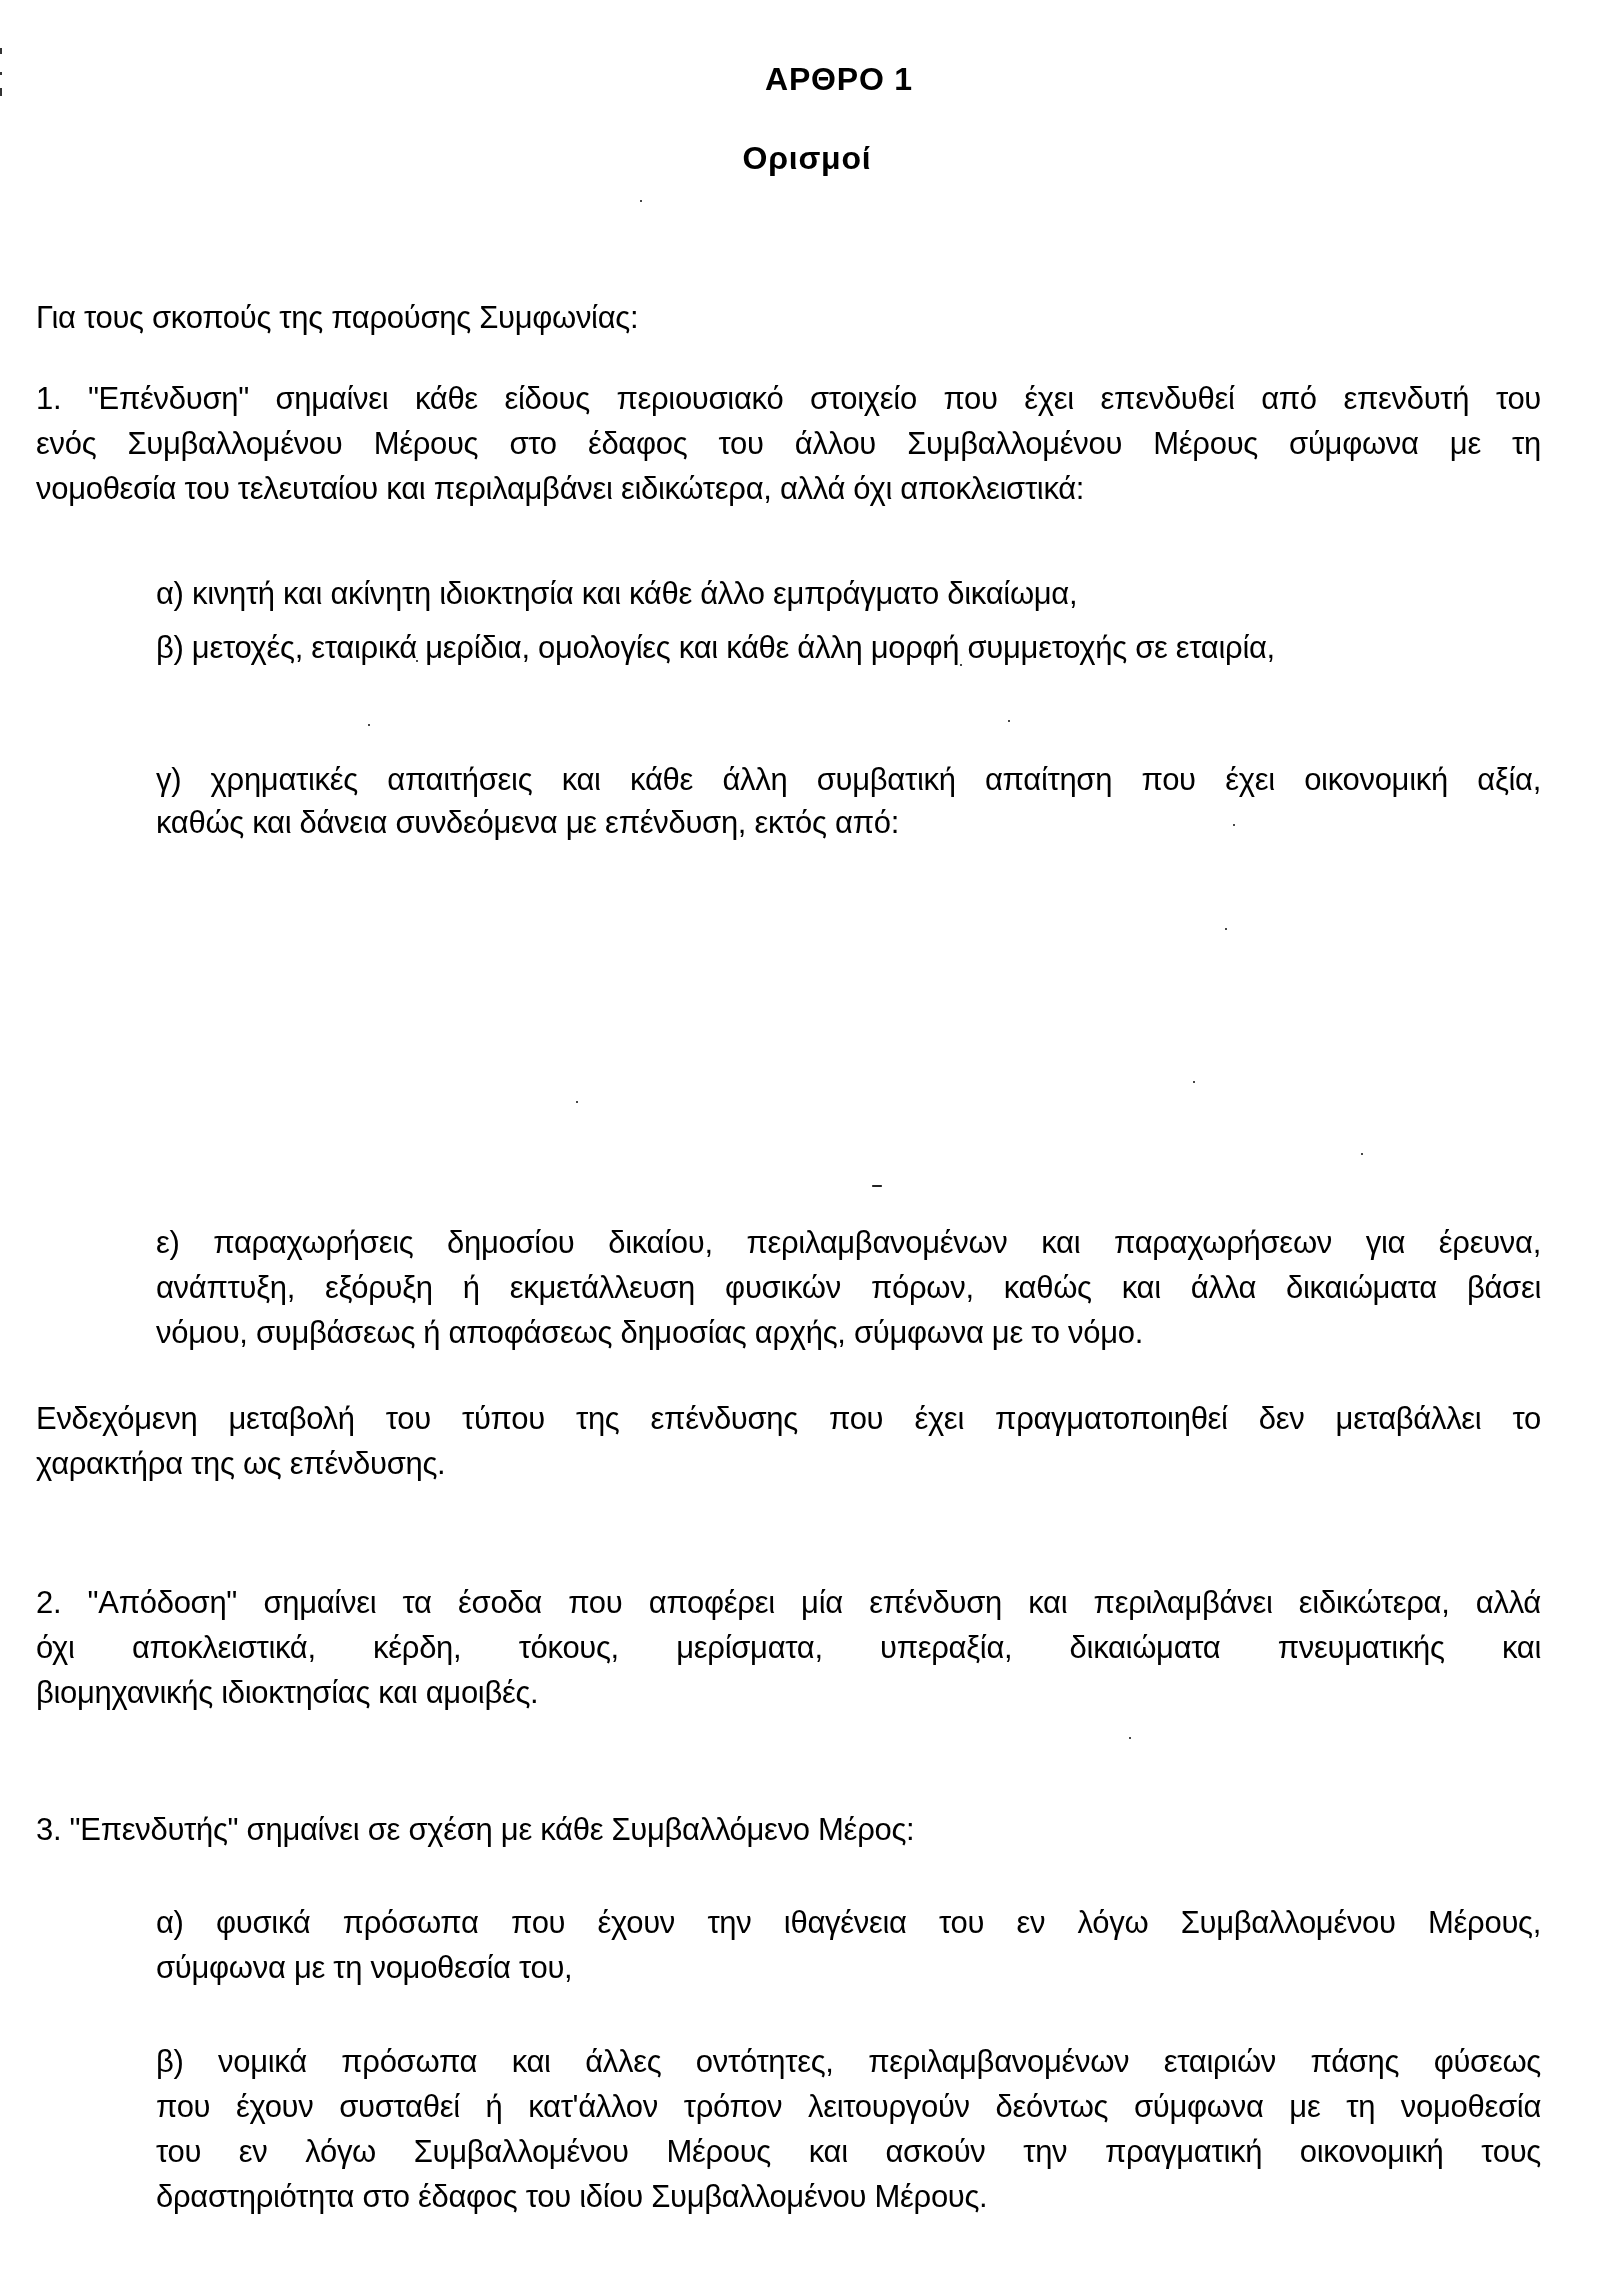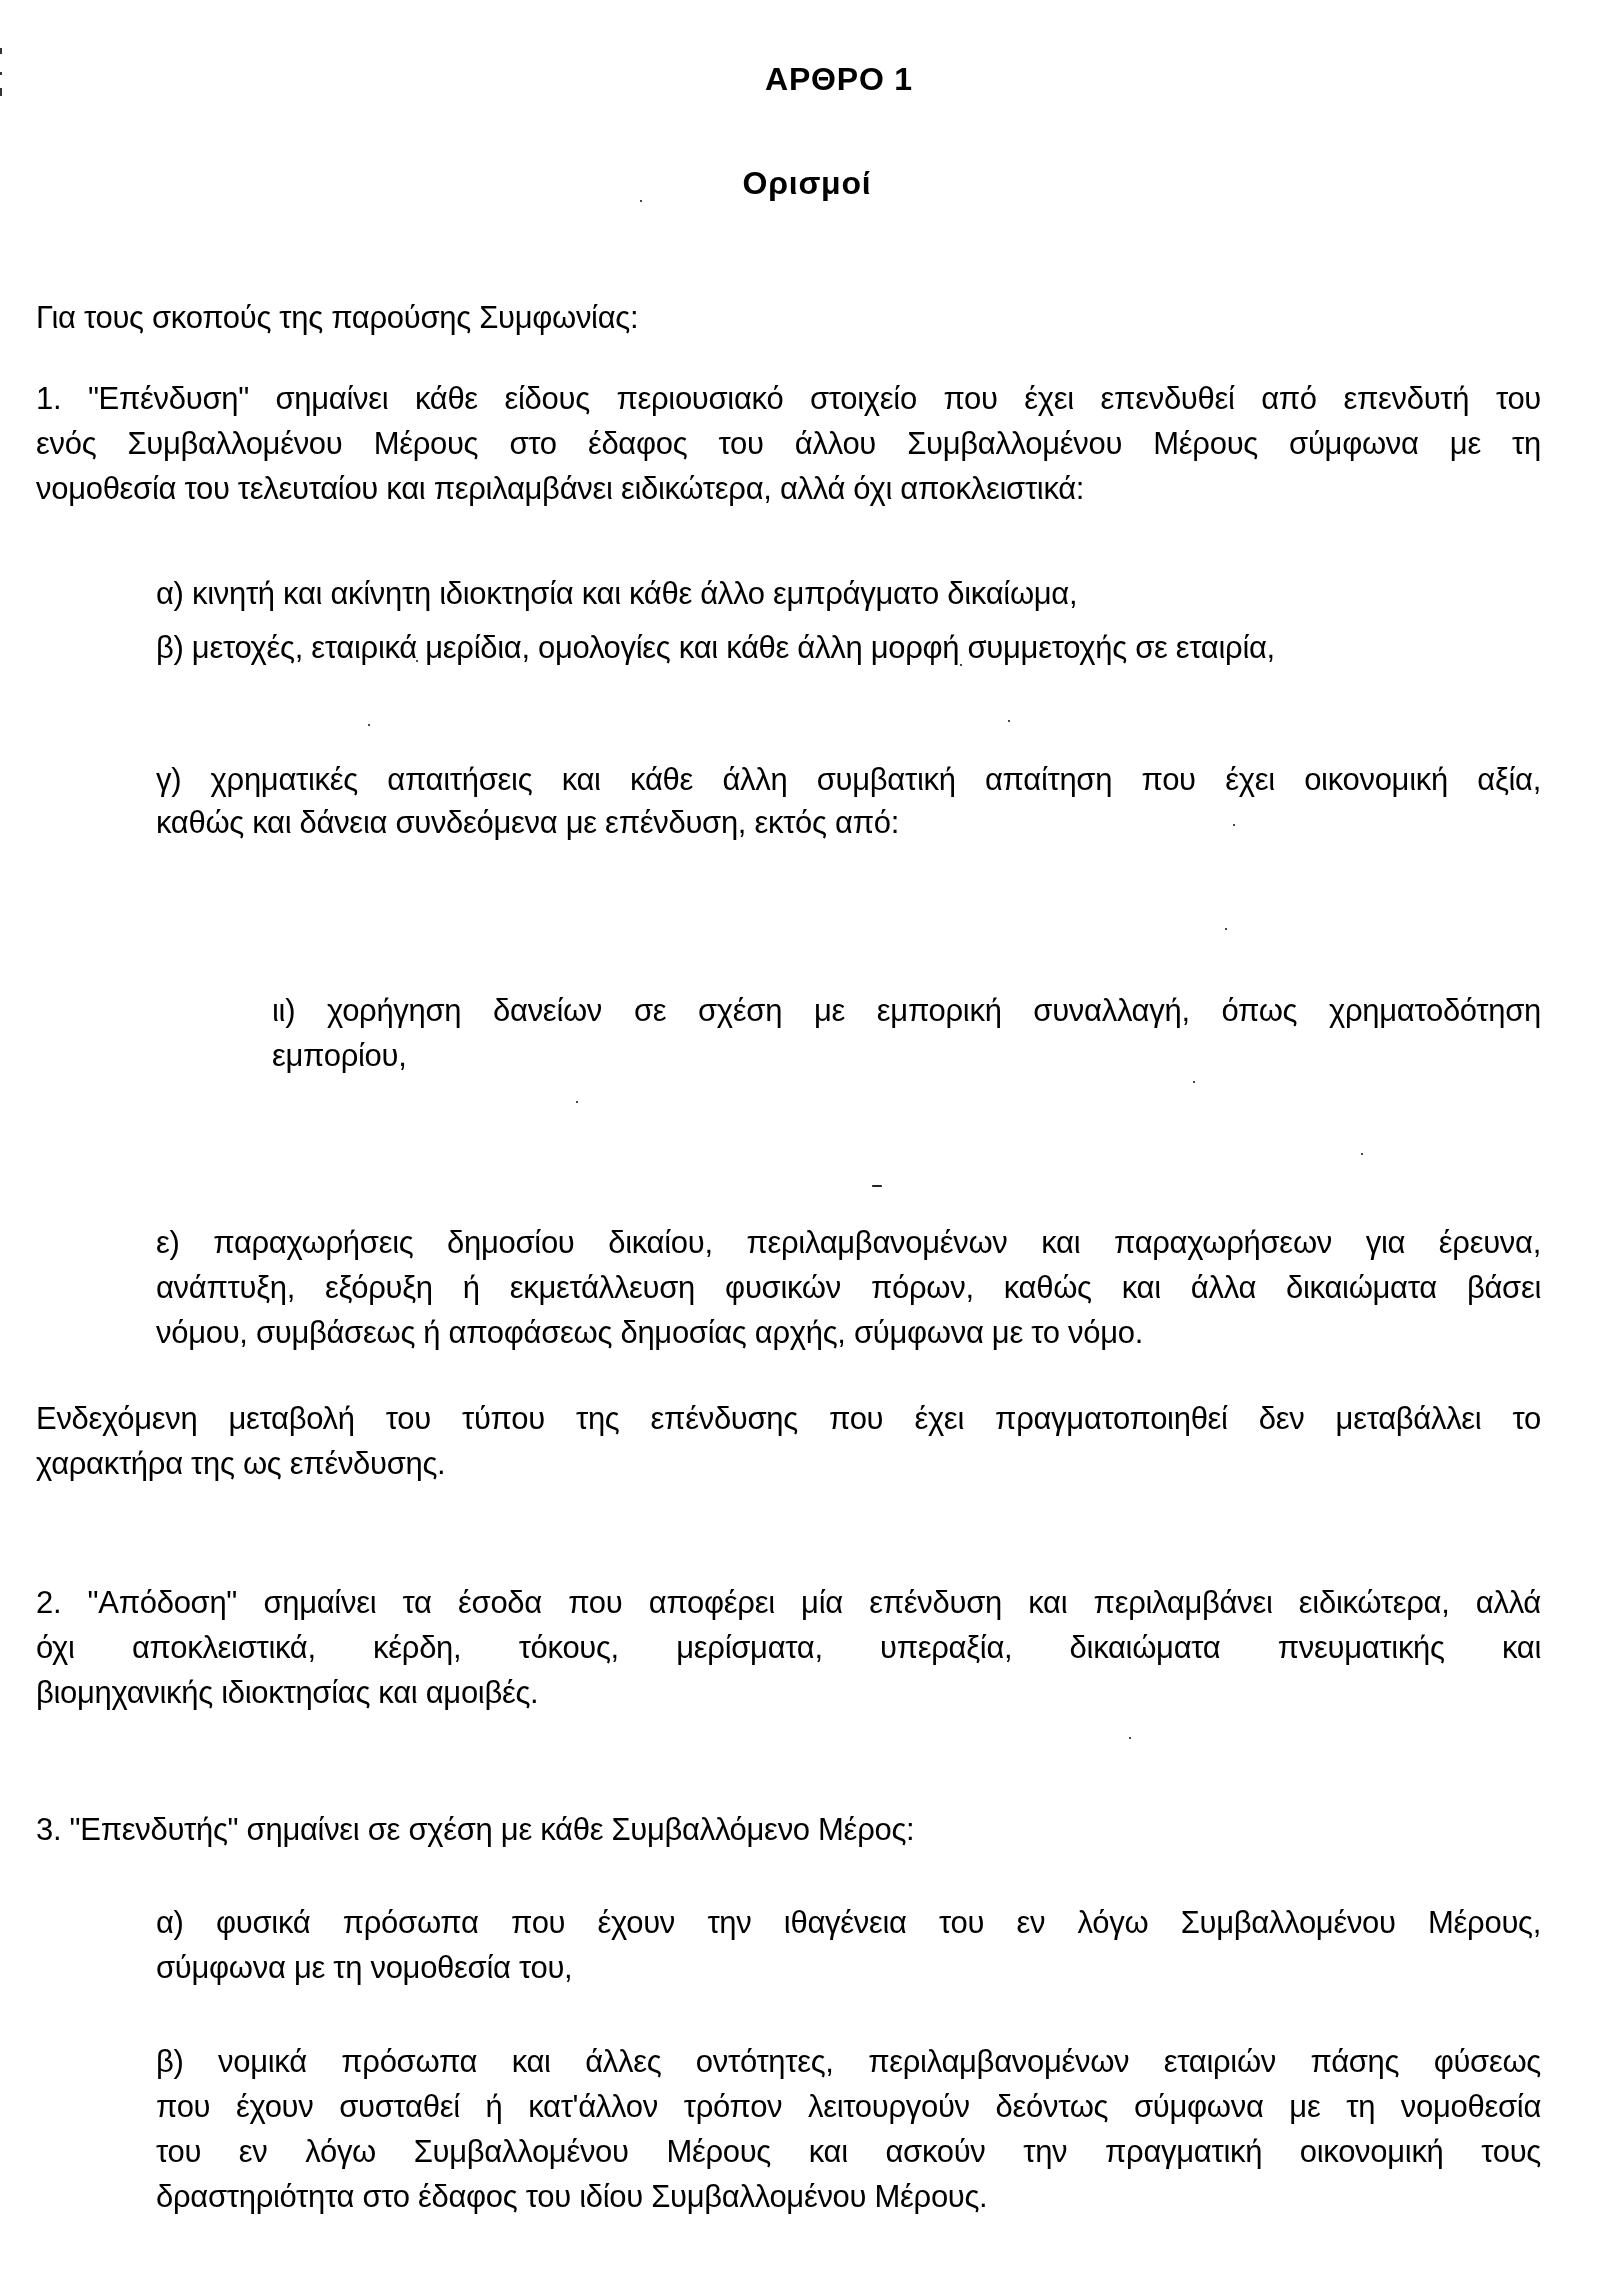--- a/index.html
+++ b/index.html
@@ -31,21 +31,21 @@
 </head>
 <body>
 
 <div class="page">
 
   <div class="edge-mark" style="top:48px;height:6.4px;"></div>
   <div class="edge-mark" style="top:72px;height:3.2px;"></div>
   <div class="edge-mark" style="top:88px;height:8px;"></div>
 
   <div class="heading" style="top:61px;padding-left:32px;">ΑΡΘΡΟ 1</div>
-  <div class="heading" style="top:165px;">Ορισμοί</div>
+  <div class="heading" style="top:140px;">Ορισμοί</div>
 
   <div class="block l0" style="top:295px;">
     <span class="line">Για τους σκοπούς της παρούσης Συμφωνίας:</span>
   </div>
 
   <div class="block l0" style="top:376px;">
     <span class="justify">1. "Επένδυση" σημαίνει κάθε είδους περιουσιακό στοιχείο που έχει επενδυθεί από επενδυτή του</span>
     <span class="justify">ενός Συμβαλλομένου Μέρους στο έδαφος του άλλου Συμβαλλομένου Μέρους σύμφωνα με τη</span>
     <span class="line">νομοθεσία του τελευταίου και περιλαμβάνει ειδικώτερα, αλλά όχι αποκλειστικά:</span>
   </div>
@@ -57,24 +57,20 @@
   <div class="block l1" style="top:625px;">
     <span class="line">β) μετοχές, εταιρικά μερίδια, ομολογίες και κάθε άλλη μορφή συμμετοχής σε εταιρία,</span>
   </div>
 
   <div class="block l1" style="top:757px;">
     <span class="justify">γ) χρηματικές απαιτήσεις και κάθε άλλη συμβατική απαίτηση που έχει οικονομική αξία,</span>
     <span class="line" style="line-height:42px;">καθώς και δάνεια συνδεόμενα με επένδυση, εκτός από:</span>
   </div>
 
 
-  <div class="block l2" style="top:988px;">
-    <span class="justify">ιι) χορήγηση δανείων σε σχέση με εμπορική συναλλαγή, όπως χρηματοδότηση</span>
-    <span class="line">εμπορίου,</span>
-  </div>
 
 
   <div class="block l1" style="top:1220px;">
     <span class="justify">ε) παραχωρήσεις δημοσίου δικαίου, περιλαμβανομένων και παραχωρήσεων για έρευνα,</span>
     <span class="justify">ανάπτυξη, εξόρυξη ή εκμετάλλευση φυσικών πόρων, καθώς και άλλα δικαιώματα βάσει</span>
     <span class="line">νόμου, συμβάσεως ή αποφάσεως δημοσίας αρχής, σύμφωνα με το νόμο.</span>
   </div>
 
   <div class="block l0" style="top:1396px;">
     <span class="justify">Ενδεχόμενη μεταβολή του τύπου της επένδυσης που έχει πραγματοποιηθεί δεν μεταβάλλει το</span>

